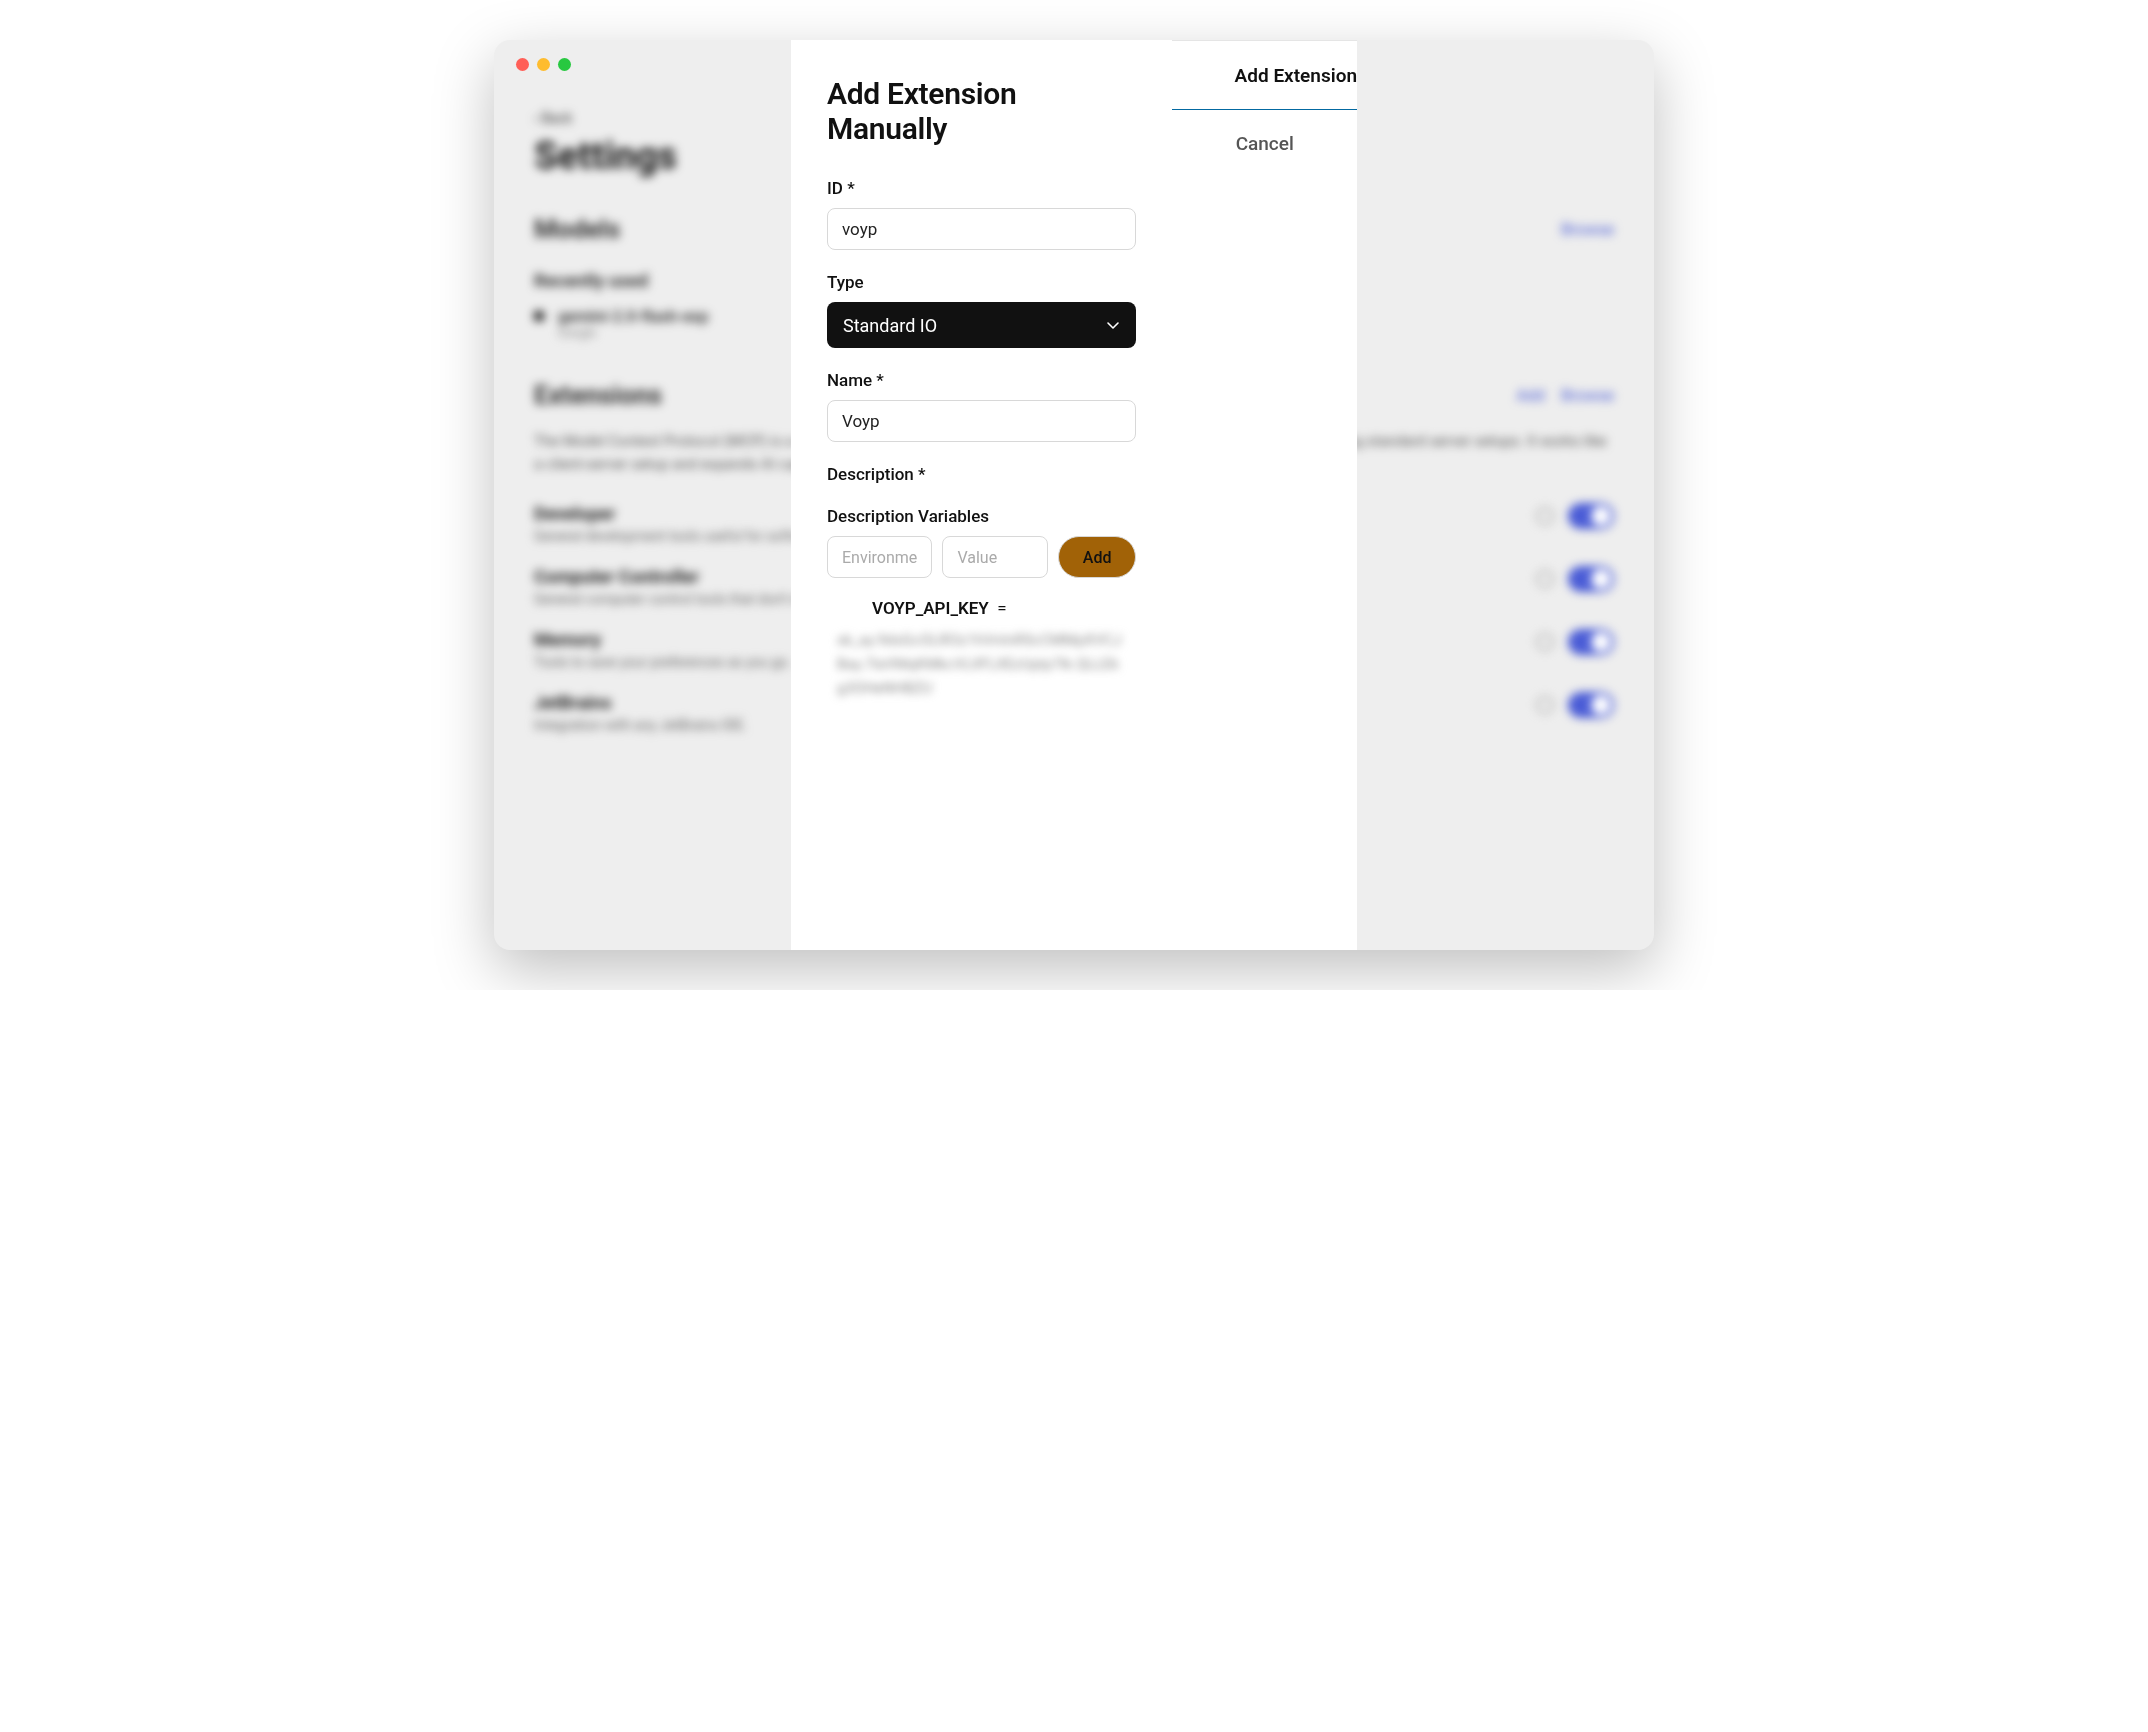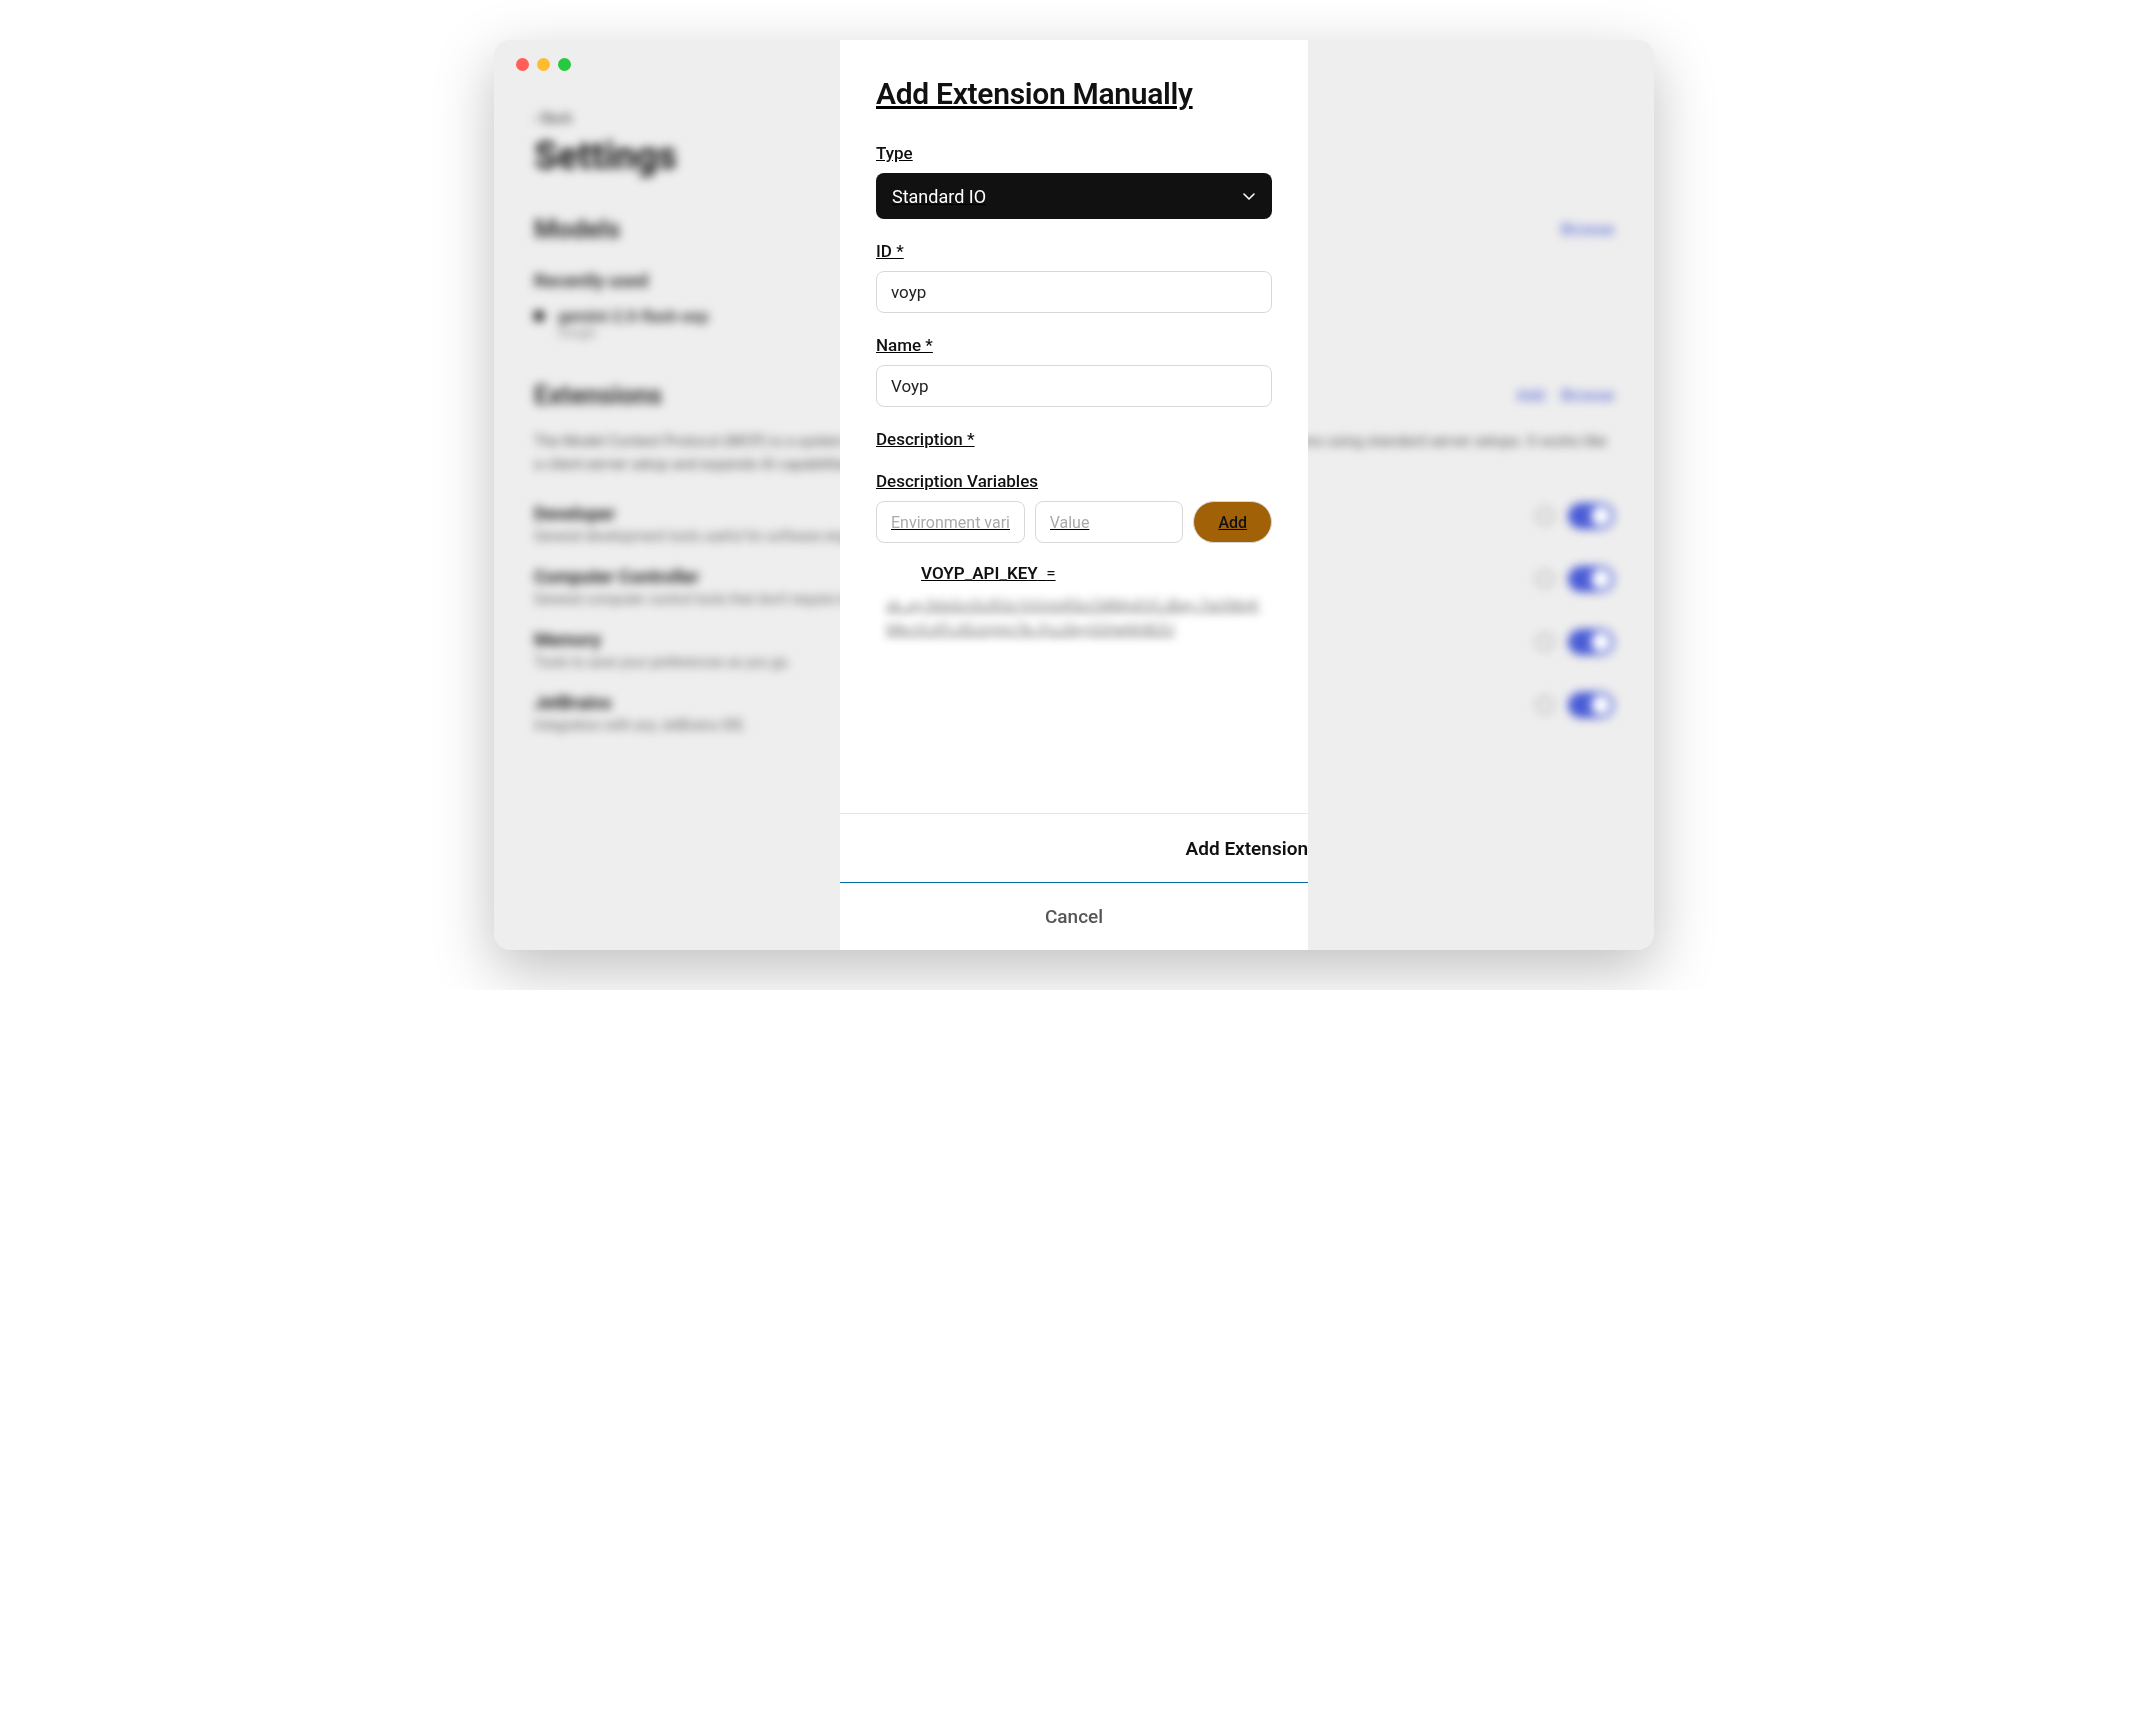--- a/index.html
+++ b/index.html
@@ -195,27 +195,26 @@
     
     .modal-overlay {
       position: absolute;
       inset: 0;
       display: flex;
       justify-content: center;
       align-items: flex-start;
     }
     
     .modal {
-      width: 468px;
+      width: 566px;
       background: #ffffff;
       height: 100%;
       display: flex;
-      flex-direction: column;
+      flex-direction: row;
       overflow: hidden;
-      text-decoration: underline;
     }
     
     .modal-body {
       flex: 1;
       padding: 36px 36px 20px 36px;
       overflow-y: auto;
     }
     
     .modal-title {
       font-size: 30px;
@@ -443,37 +442,37 @@
   </div>
       </div>
   </div>
 
   <div class="modal-overlay">
     <div class="modal">
       <div class="modal-body">
         <h1 class="modal-title">Add Extension Manually</h1>
 
         <div class="field-group">
+          <div class="field-label">ID *</div>
+          <input class="text-input" type="text" value="voyp" style="">
+        </div>
+
+        <div class="field-group">
           <div class="field-label">Type</div>
           <div class="select-box">
             <span>Standard IO</span>
             <span class="chevron">
               <svg width="14" height="14" viewBox="0 0 14 14" fill="none">
                   <path d="M2 5 L7 10 L12 5" stroke="#fff" stroke-width="1.6" fill="none" stroke-linecap="round" stroke-linejoin="round"></path>
                 </svg>
             </span>
           </div>
         </div>
 
         <div class="field-group">
-          <div class="field-label">ID *</div>
-          <input class="text-input" type="text" value="voyp" style="">
-        </div>
-
-        <div class="field-group">
           <div class="field-label">Name *</div>
           <input class="text-input" type="text" value="Voyp" style="">
         </div>
 
         <div class="field-group">
           <div class="field-label">Description *</div>
         </div>
 
 
         <div class="field-group">

